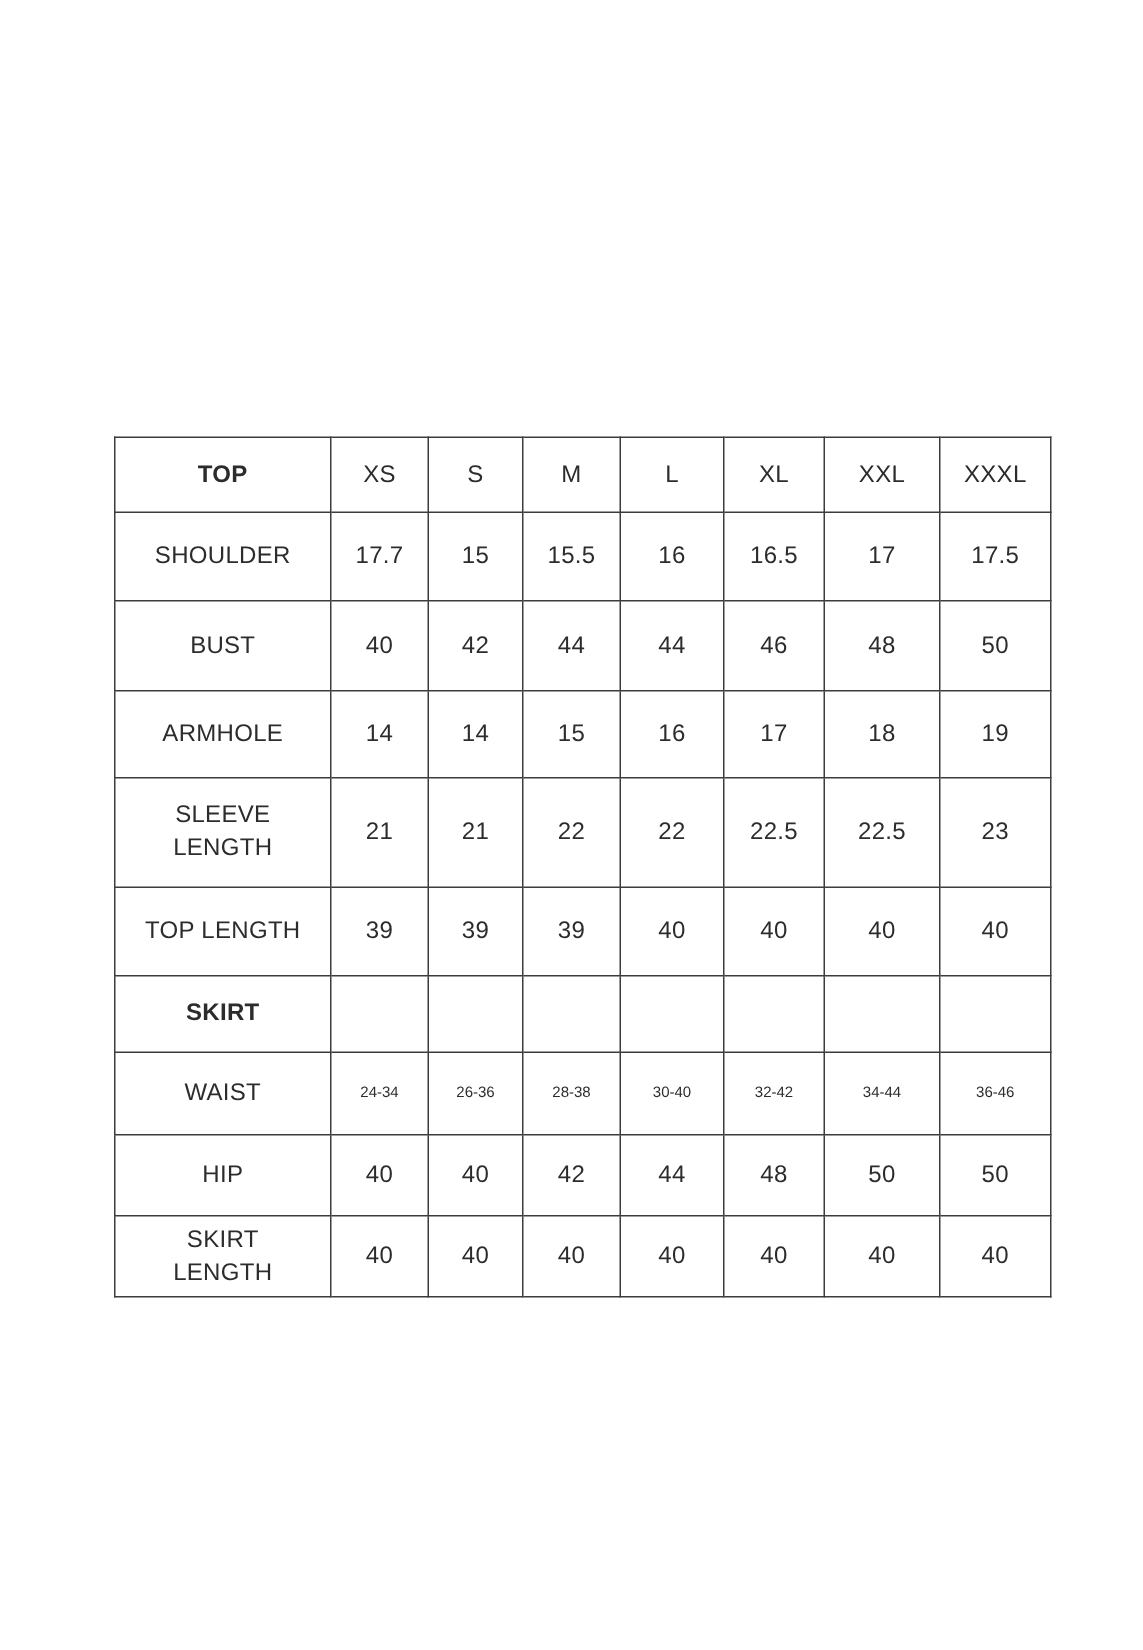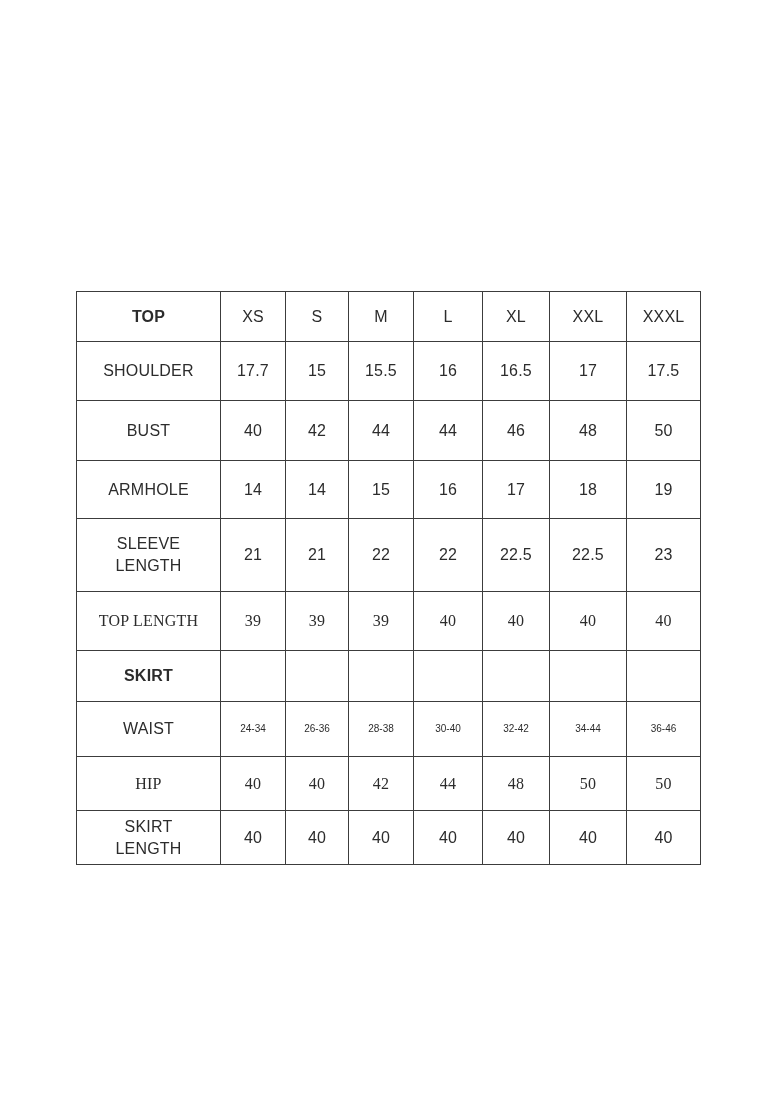--- a/index.html
+++ b/index.html
@@ -44,24 +44,24 @@
   col.c4 { width: 69px; }
   col.c5 { width: 67px; }
   col.c6 { width: 77px; }
   col.c7 { width: 74px; }
   
   thead tr { height: 50px; }
   tbody tr:nth-child(1) { height: 59px; }
   tbody tr:nth-child(2) { height: 60px; }
   tbody tr:nth-child(3) { height: 58px; }
   tbody tr:nth-child(4) { height: 73px; padding-left: 36px; }
-  tbody tr:nth-child(5) { height: 59px; font-family: Liberation Serif, serif; }
+  tbody tr:nth-child(5) { height: 59px; }
   tbody tr:nth-child(6) { height: 51px; }
   tbody tr:nth-child(7) { height: 55px; }
-  tbody tr:nth-child(8) { height: 54px; font-family: Liberation Serif, serif; }
+  tbody tr:nth-child(8) { height: 54px; }
   tbody tr:nth-child(9) { height: 54px; margin-left: 24px; }
 </style>
 </head>
 <body>
 
 <div class="table-wrap">
   <table class="size-chart">
     <colgroup>
         <col class="c0">
         <col class="c1">

